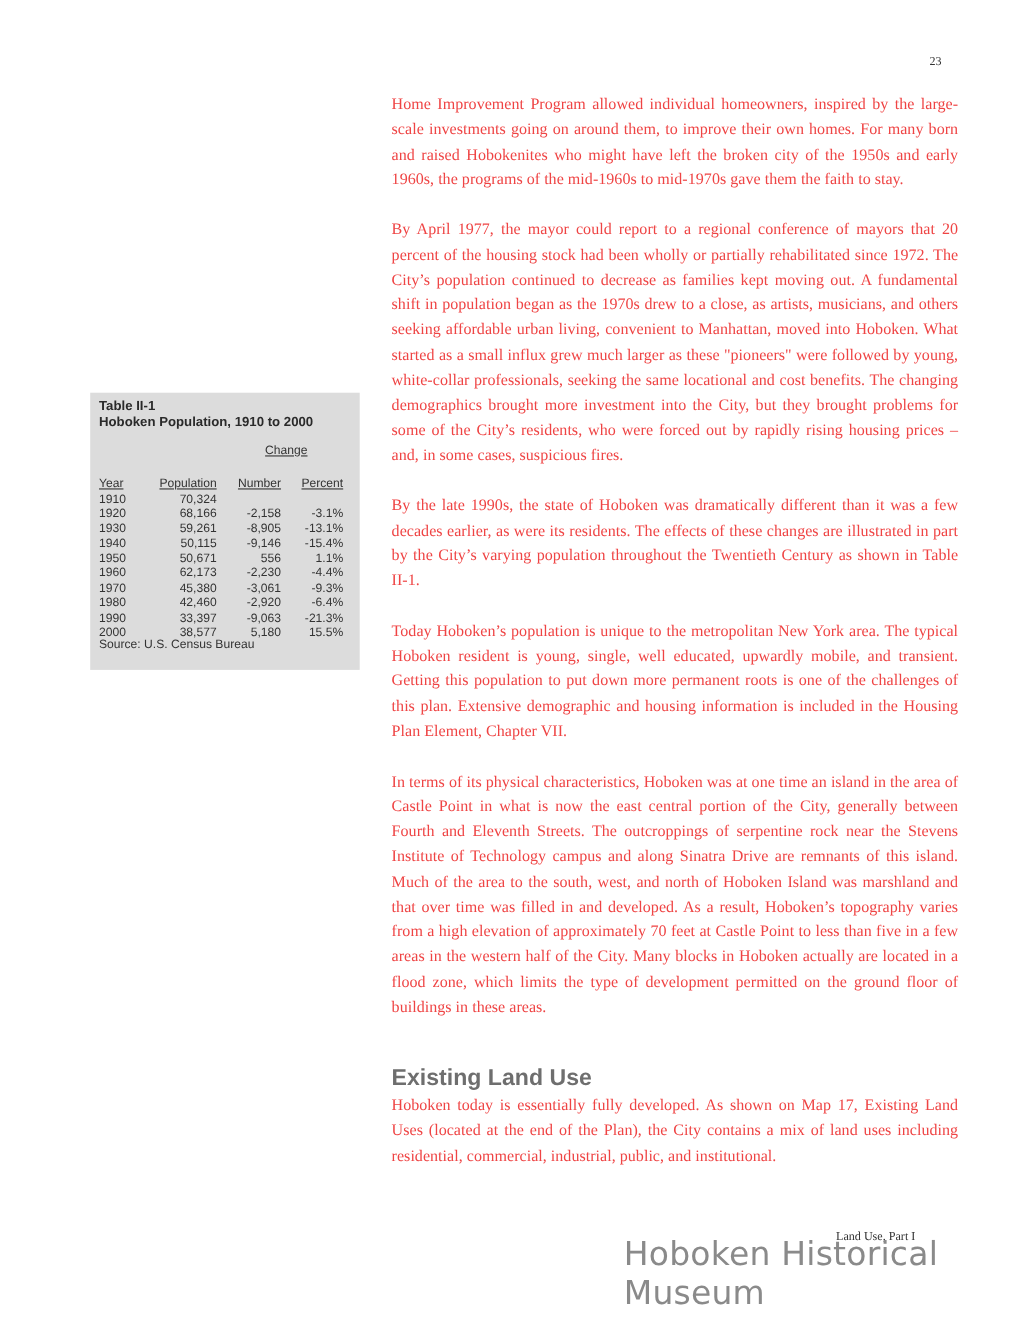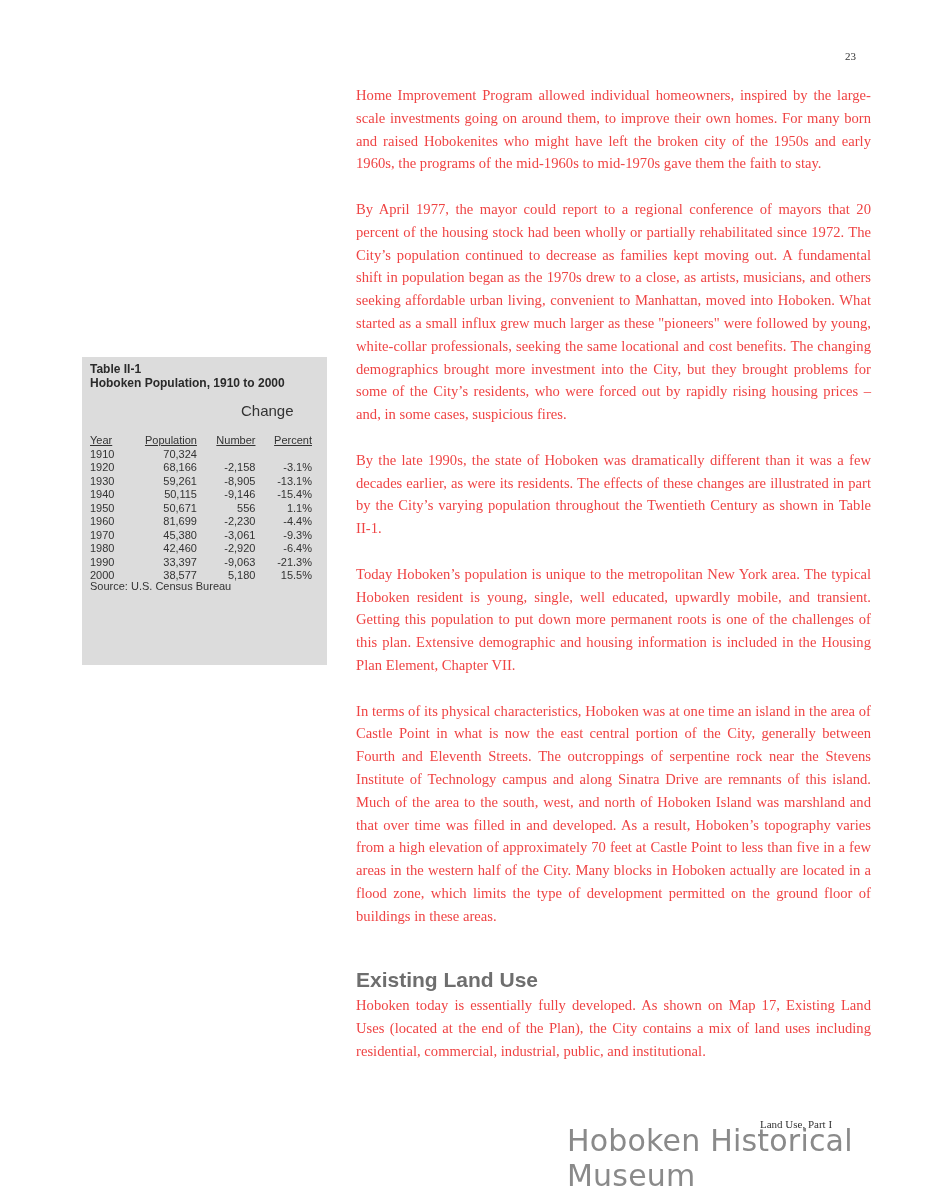--- a/index.html
+++ b/index.html
@@ -16,33 +16,33 @@
     }
     .para {
       font-size: 14.6px; line-height: 22.8px; text-align: justify; margin: 0 0 22.8px 0;
       color: #ef4444; letter-spacing: 0.02px;
     }
     .heading {
       font-family: "Liberation Sans", "DejaVu Sans", sans-serif; font-weight: bold;
       font-size: 21px; color: #6e6e6e; margin: 0; line-height: 20px;
     }
     .sidebar-table {
-      position: absolute; left: 82px; top: 357px; width: 245px; height: 308px;
+      position: absolute; left: 82px; top: 357px; width: 245px; height: 252px;
       background: #dcdcdc;
       font-family: "Liberation Sans", "DejaVu Sans", sans-serif; color: #333;
     }
     .tbl-title { position: absolute; left: 8px; top: 5px; font-size: 12px; font-weight: bold; line-height: 14px; color: #2a2a2a; }
     .tbl { position: absolute; left: 8px; top: 47px; width: 222px; border-collapse: collapse; font-size: 11px; }
     .tbl td, .tbl th { padding: 0; line-height: 13.5px; font-weight: normal; }
     .tbl .u { text-decoration: underline; }
     .c-year { width: 42px; text-align: left; }
     .c-pop { width: 64px; text-align: right; padding-right: 0; }
     .c-num { width: 58px; text-align: right; }
     .c-pct { width: 56px; text-align: right; }
-    .change-hdr { position: absolute; left: 159px; top: 47px; font-size: 15px; line-height: 13.5px; }
+    .change-hdr { position: absolute; left: 159px; top: 47px; font-size: 11px; text-decoration: underline; line-height: 13.5px; }
     .tbl-source { position: absolute; left: 8px; top: 223px; font-size: 11px; }
     .footer-label {
       position: absolute; left: 760px; top: 1118px; width: 111px; text-align: left;
       font-size: 11px; color: #333;
     }
     .watermark {
       position: absolute; left: 567px; top: 1123px;
       font-family: "DejaVu Sans", "Liberation Sans", sans-serif; font-size: 30px; color: #8a8a8a;
       letter-spacing: 0.2px;
     }
@@ -93,21 +93,21 @@
           <td class="c-pct">-15.4%</td>
         </tr>
       <tr>
           <td class="c-year">1950</td>
           <td class="c-pop">50,671</td>
           <td class="c-num">556</td>
           <td class="c-pct">1.1%</td>
         </tr>
       <tr>
           <td class="c-year">1960</td>
-          <td class="c-pop">81,699</td>
+          <td class="c-pop">62,173</td>
           <td class="c-num">-2,230</td>
           <td class="c-pct">-4.4%</td>
         </tr>
       <tr>
           <td class="c-year">1970</td>
           <td class="c-pop">45,380</td>
           <td class="c-num">-3,061</td>
           <td class="c-pct">-9.3%</td>
         </tr>
       <tr>

